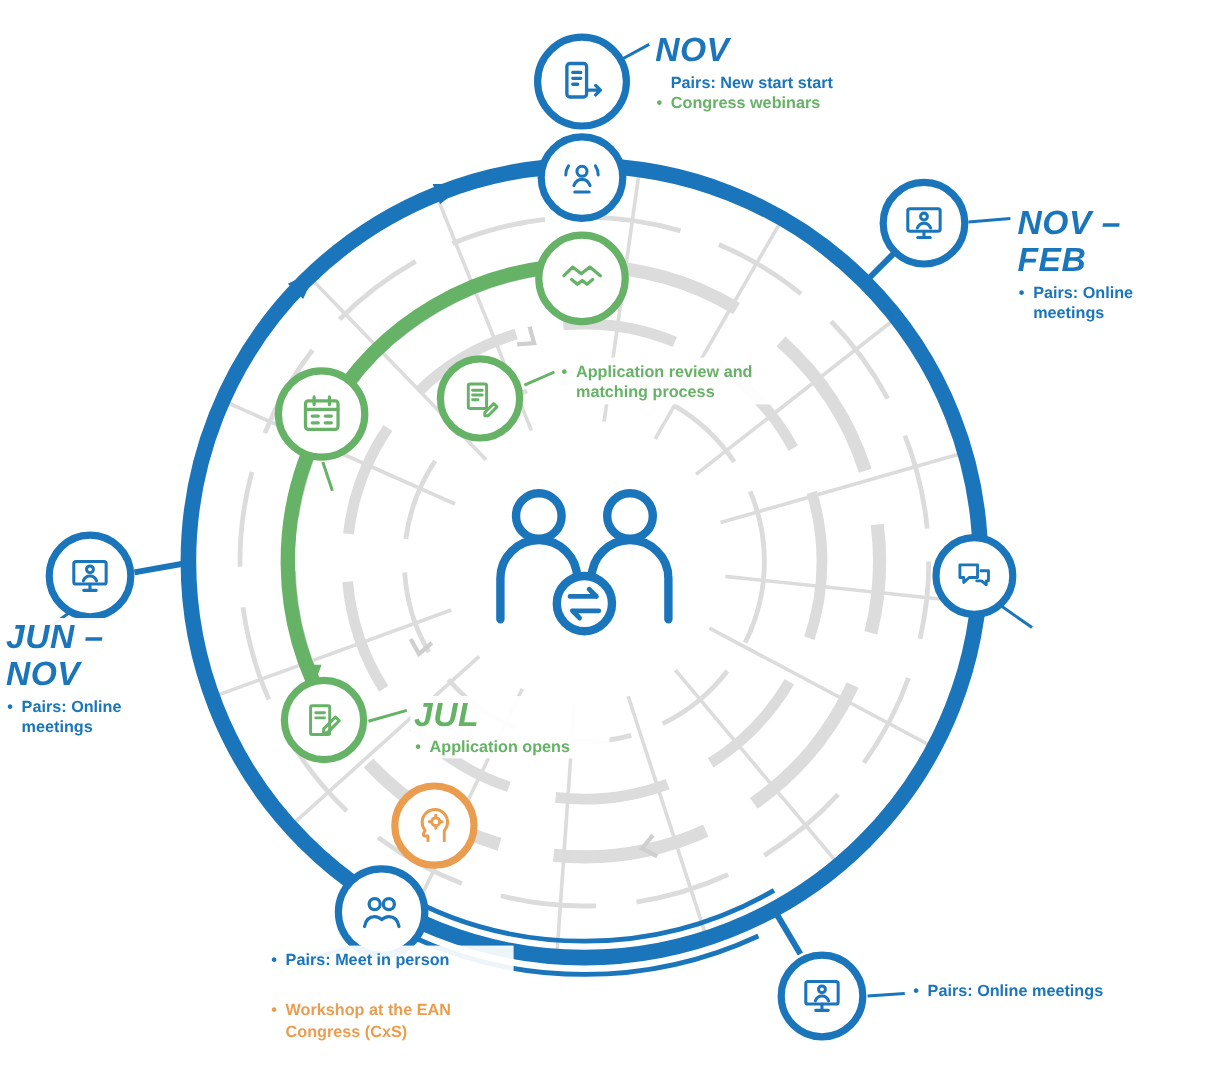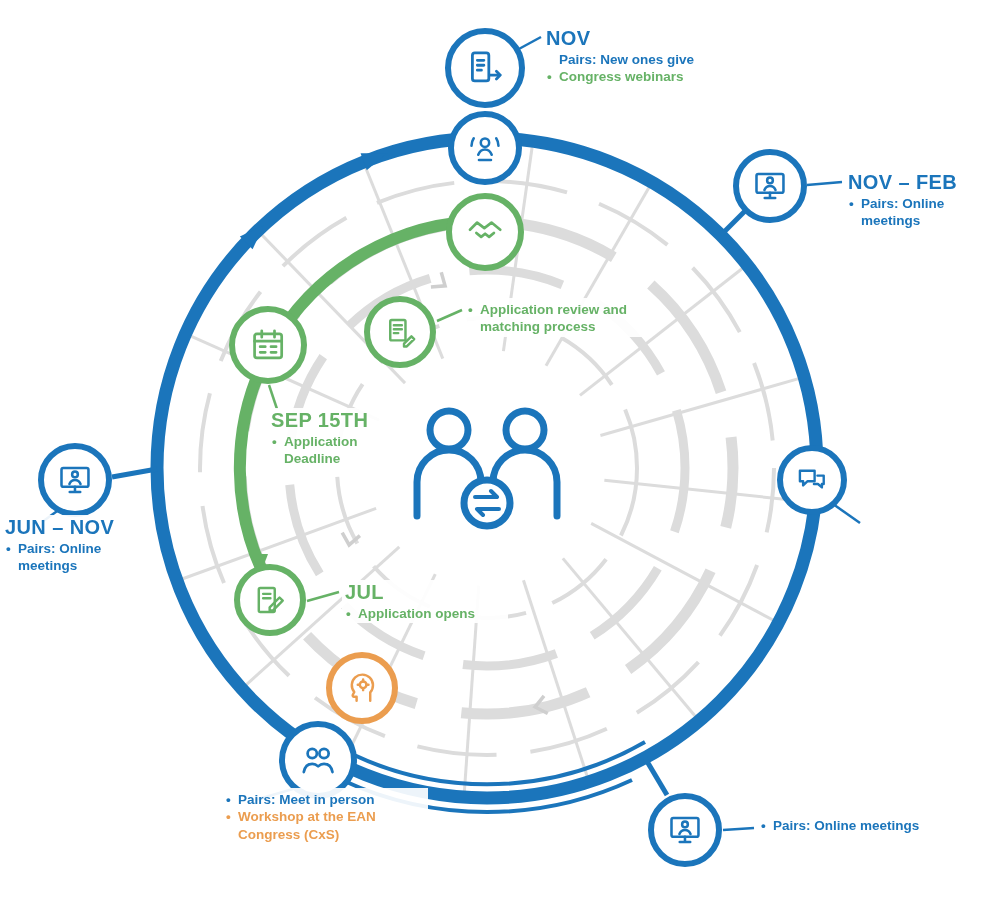--- a/index.html
+++ b/index.html
@@ -18,28 +18,28 @@
   .node{
     position:absolute;border-radius:50%;background:#fff;z-index:3;
     display:flex;align-items:center;justify-content:center;box-sizing:border-box;
     border:6px solid var(--blue);color:var(--blue);
   }
   .node.green{border-color:var(--green);color:var(--green);}
   .node.orange{border-color:var(--orange);color:var(--orange);}
   .node svg{width:58%;height:58%;fill:none;stroke:currentColor;stroke-width:1.7;
     stroke-linecap:round;stroke-linejoin:round;}
   .label{position:absolute;z-index:4;background:rgba(255,255,255,.92);padding:1px 3px;}
-  .heading{font-size:20px;letter-spacing:.4px;line-height:1.1;}
+  .heading{font-size:28px;letter-spacing:.4px;line-height:1.1;font-style:italic;}
   .bullets{margin-top:2px;font-size:13.5px;line-height:1.28;}
   .li{position:relative;padding-left:13px;}
   .li::before{content:"\2022";position:absolute;left:1px;}
   .li.cont::before{content:"";}
   .c-blue{color:var(--blue);}
   .c-green{color:var(--green);}
-  .c-orange{color:var(--orange);}
+  .c-orange{color:var(--orange);margin-top:25px;}
 </style>
 </head>
 <body>
 
 <div class="stage">
 
   <svg class="bg-svg" width="1008" height="900" viewBox="0 0 1008 900">
 
     <g stroke="var(--gray)" stroke-width="3" transform="translate(487,468)">
       <line x1="0" y1="-118" x2="0" y2="-326" transform="rotate(8)"></line>
@@ -212,21 +212,21 @@
       <rect x="3" y="4" width="18" height="12.5" rx="1.2"></rect>
       <circle cx="12" cy="8.3" r="1.9"></circle>
       <path d="M8.3 14.7c.7-1.8 2.1-2.7 3.7-2.7s3 .9 3.7 2.7"></path>
       <path d="M12 16.5v3.5M8.5 20h7"></path>
     </svg>
   </div>
 
   <div class="label" style="left:543px;top:26px;width:240px">
     <div class="heading c-blue">NOV</div>
     <div class="bullets">
-      <div class="li c-blue cont">Pairs: New ones give</div>
+      <div class="li c-blue cont">Pairs: New start start</div>
       <div class="li c-green">Congress webinars</div>
     </div>
   </div>
 
   <div class="label" style="left:845px;top:170px;width:122px">
     <div class="heading c-blue">NOV – FEB</div>
     <div class="bullets">
       <div class="li c-blue">Pairs: Online meetings</div>
     </div>
   </div>
@@ -245,26 +245,20 @@
     </div>
   </div>
 
   <div class="label" style="left:342px;top:580px;width:160px">
     <div class="heading c-green">JUL</div>
     <div class="bullets">
       <div class="li c-green">Application opens</div>
     </div>
   </div>
 
-  <div class="label" style="left:268px;top:408px;width:108px">
-    <div class="heading c-green">SEP 15TH</div>
-    <div class="bullets">
-      <div class="li c-green">Application Deadline</div>
-    </div>
-  </div>
 
   <div class="label" style="left:464px;top:298px;width:178px">
     <div class="bullets">
       <div class="li c-green">Application review and matching process</div>
     </div>
   </div>
 
   <div class="label" style="left:2px;top:515px;width:122px">
     <div class="heading c-blue">JUN – NOV</div>
     <div class="bullets">

